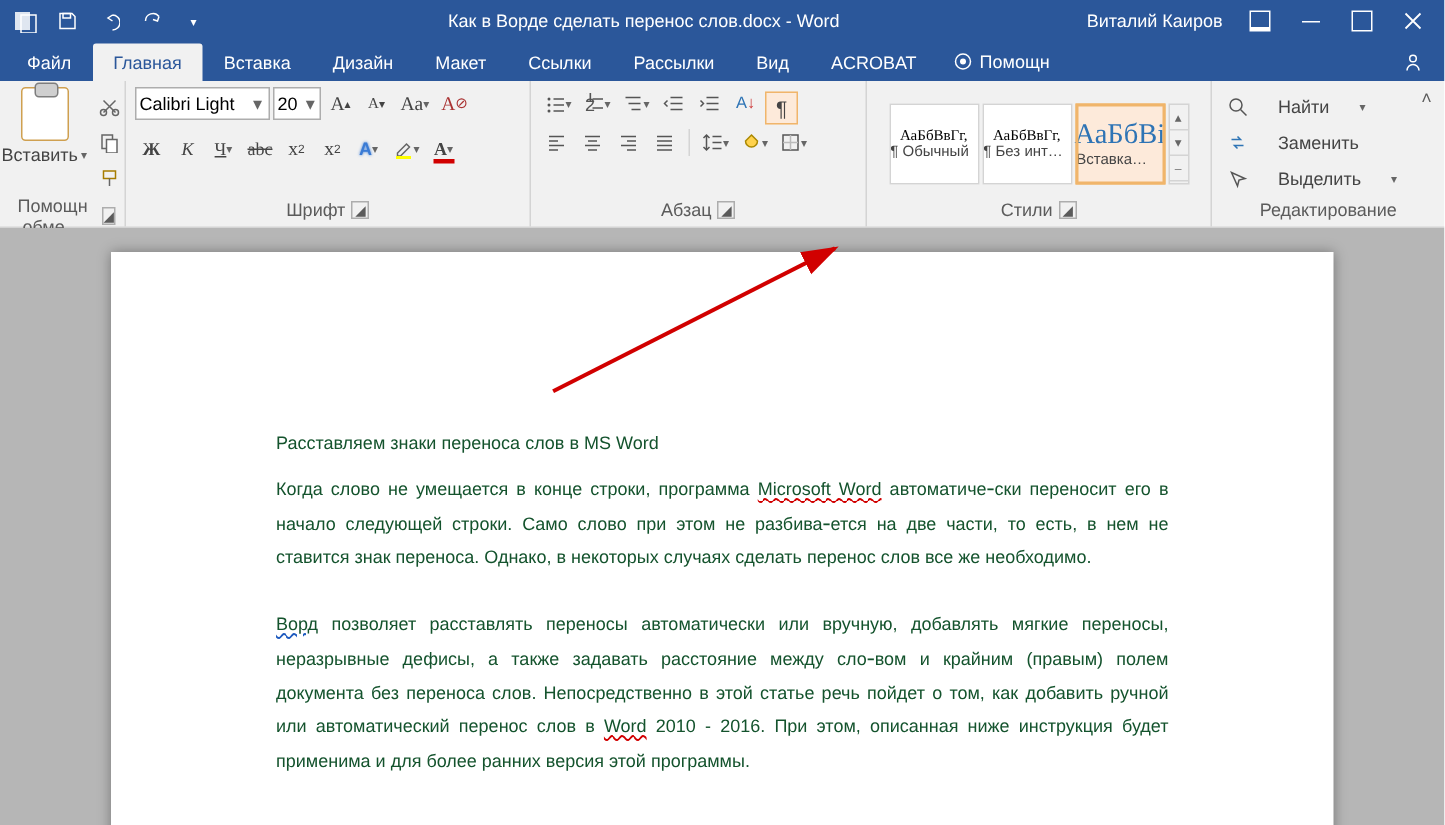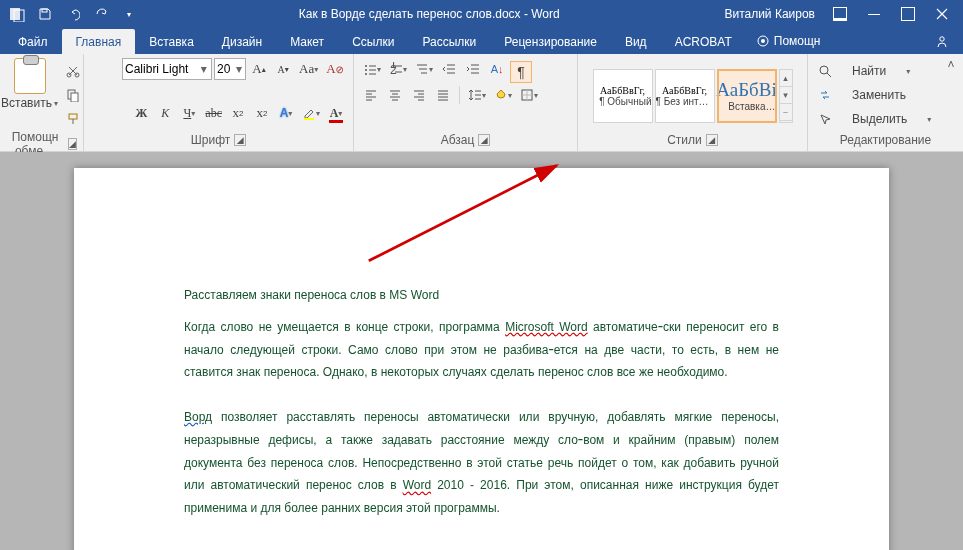--- a/index.html
+++ b/index.html
@@ -34,21 +34,21 @@
 .paste-area{display:flex;flex-direction:column;align-items:center;padding:0 2px;}
 .paste-icon{width:32px;height:36px;background:#fff;border:1px solid #cfa050;position:relative;border-radius:3px;}
 .paste-icon::before{content:"";position:absolute;top:-4px;left:8px;width:14px;height:8px;border:1px solid #7d7d7d;border-radius:3px;background:#cfcfcf;}
 .paste-label{font-size:12px;color:#444;margin-top:2px;display:flex;align-items:center;gap:2px;}
 .small-dd{font-size:8px;color:#666;}
 .styles-gallery{display:flex;gap:2px;}
 .style-chip{width:60px;height:54px;border:1px solid #d4d4d4;background:#fff;display:flex;flex-direction:column;align-items:center;justify-content:center;cursor:pointer;}
 .style-chip.sel{border:1px solid #f0b56b;background:#fdeada;outline:2px solid #f0b56b;outline-offset:-2px;}
 .style-chip .preview{font-size:10px;font-family:"Times New Roman",serif;}
 .style-chip.s3 .preview{color:#2e74b5;font-size:19px;}
-.style-chip .sname{font-size:10px;color:#444;white-space:nowrap;overflow:hidden;text-overflow:ellipsis;width:100%;text-align:right;}
+.style-chip .sname{font-size:10px;color:#444;white-space:nowrap;overflow:hidden;text-overflow:ellipsis;width:100%;text-align:left;}
 .gallery-more{width:14px;display:flex;flex-direction:column;border:1px solid #d4d4d4;}
 .gallery-more div{flex:1;display:flex;align-items:center;justify-content:center;font-size:9px;color:#666;border-bottom:1px solid #d4d4d4;}
 .edit-list{display:flex;flex-direction:column;gap:2px;padding-top:2px;}
 .edit-item{display:flex;align-items:center;gap:20px;height:22px;padding:0 4px;cursor:pointer;font-size:12px;color:#444;white-space:nowrap;}
 .doc-area{position:absolute;top:152px;left:0;right:0;bottom:0;background:#b6b6b6;overflow:hidden;}
 .page{position:absolute;top:16px;bottom:-20px;left:74px;right:74px;background:#fff;box-shadow:0 0 8px rgba(0,0,0,.35);padding:110px 110px 0;}
 .doc-h1{font-family:Calibri,sans-serif;font-size:22px;color:#14532d;font-weight:400;margin-bottom:10px;}
 .doc-p{font-family:"Times New Roman",serif;font-size:16px;color:#14532d;line-height:1.42;text-align:justify;margin-bottom:22px;}
 .ul-red{text-decoration:underline;text-decoration-color:#d10000;text-decoration-style:wavy;}
 .ul-blue{text-decoration:underline;text-decoration-color:#1f5bbf;text-decoration-style:wavy;}
@@ -111,21 +111,20 @@
 </div>
 
 <div class="ribbon-tabs">
   <div class="rtab file">Файл</div>
   <div class="rtab active">Главная</div>
   <div class="rtab">Вставка</div>
   <div class="rtab">Дизайн</div>
   <div class="rtab">Макет</div>
   <div class="rtab">Ссылки</div>
   <div class="rtab">Рассылки</div>
-  <div class="rtab">Рецензирование</div>
   <div class="rtab">Вид</div>
   <div class="rtab">ACROBAT</div>
   <div class="tell">
       <svg width="14" height="14">
         <circle cx="7" cy="7" r="5" fill="none" stroke="#fff"></circle>
         <circle cx="7" cy="7" r="2" fill="#fff"></circle>
       </svg>
       <span>Помощн</span>
     </div>
   <div class="share">
@@ -170,21 +169,21 @@
           </div>
       </div>
     </div>
     <div class="rgroup-label">
         <span>Помощн обме…</span>
         <span class="dlaunch">◢</span>
       </div>
   </div>
 
   <div class="rgroup" style="width:270px;">
-    <div class="rgroup-body col" style="gap:22px;width:100%;align-items:flex-end;">
+    <div class="rgroup-body col" style="gap:8px;width:100%;">
       <div class="row" style="gap:2px;">
         <div class="combo fontname">
             <input value="Calibri Light" style="">
             <span class="dd">▾</span>
           </div>
         <div class="combo fontsize">
             <input value="20" style="">
             <span class="dd">▾</span>
           </div>
         <div class="btn">

